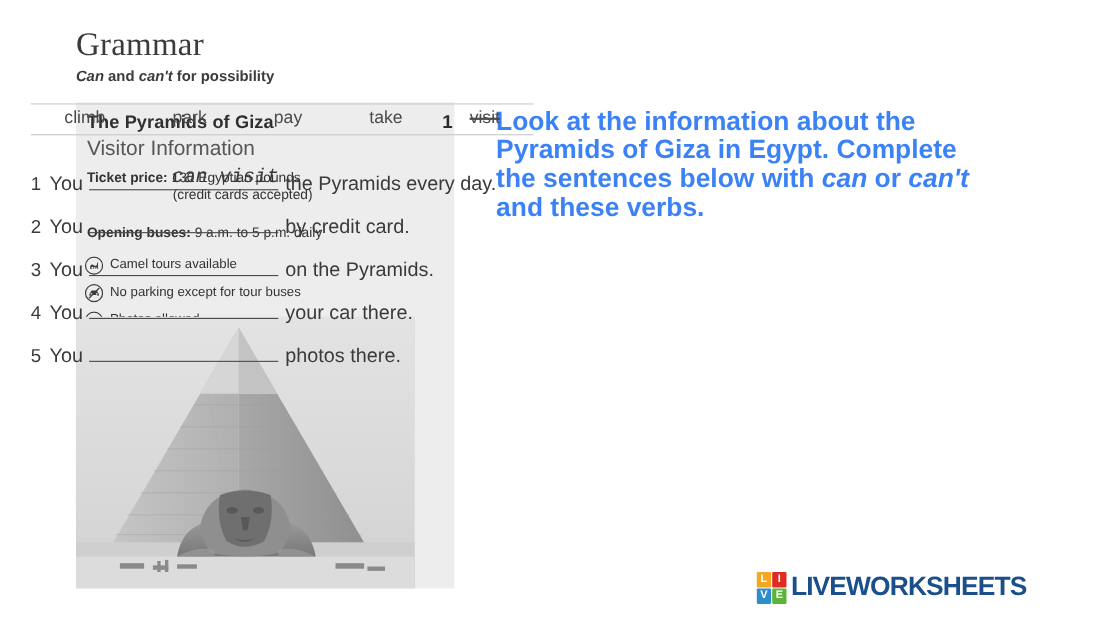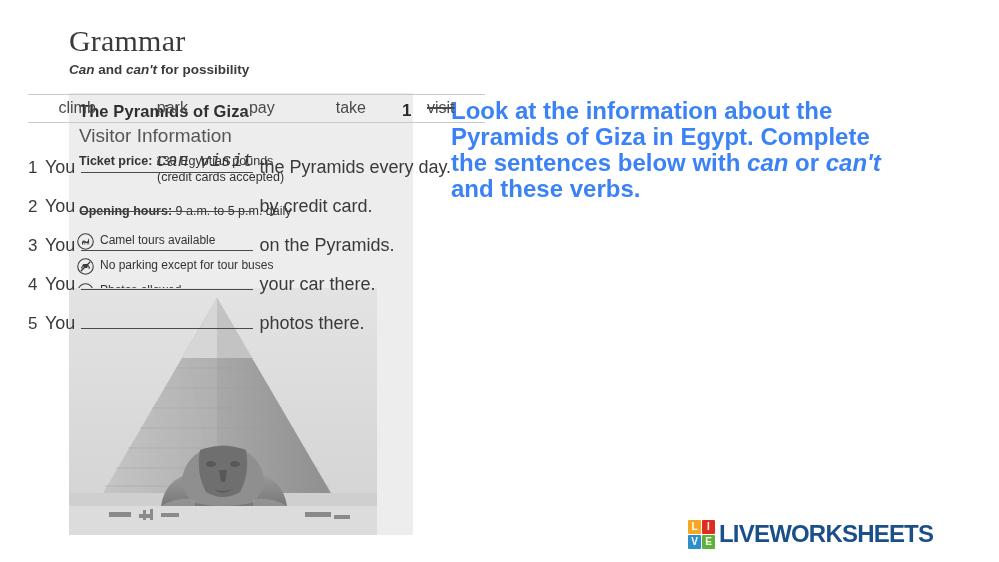--- a/index.html
+++ b/index.html
@@ -268,21 +268,21 @@
   <div id="card-title">The Pyramids of Giza</div>
   <div id="card-subtitle">Visitor Information</div>
 
   <div id="ticket-row">
     <span class="lbl">Ticket price:</span>
     <span>130 Egyptian pounds</span>
     <span id="ticket-note">(credit cards accepted)</span>
   </div>
 
   <div id="hours-row">
-    <span class="lbl">Opening hours:</span>
+    <span class="lbl">Opening buses:</span>
     <span>9 a.m. to 5 p.m. daily</span>
   </div>
 
   <div id="facility-list">
 
     <div class="facility-item">
       <span class="facility-icon">
         <svg viewBox="0 0 34 34" width="17" height="17" aria-hidden="true">
           <circle cx="17" cy="17" r="15.5" fill="none" stroke="#3d3d3d" stroke-width="2.2"></circle>
           <path d="M10 23 L10 18.5 Q10.6 15.2 13.2 15 Q15.4 14.9 16.6 16.2 Q17.6 17.4 19.2 17.3 Q21.4 17.2 22.2 15.2 Q22.7 13.6 22.5 11.4 Q23.6 11.1 24.1 12.2 Q24.6 13.4 24.2 15.6 Q23.8 18.1 24.4 19.8 L24.4 23 L23 23 L23 20.2 L21 20.2 L21 23 L19.6 23 L19.6 19.9 Q17.9 20.4 16.3 19.6 L16.3 23 L14.9 23 L14.9 19.2 Q13.2 18.4 12.5 19.7 L12.5 23 Z" fill="#3d3d3d"></path>

